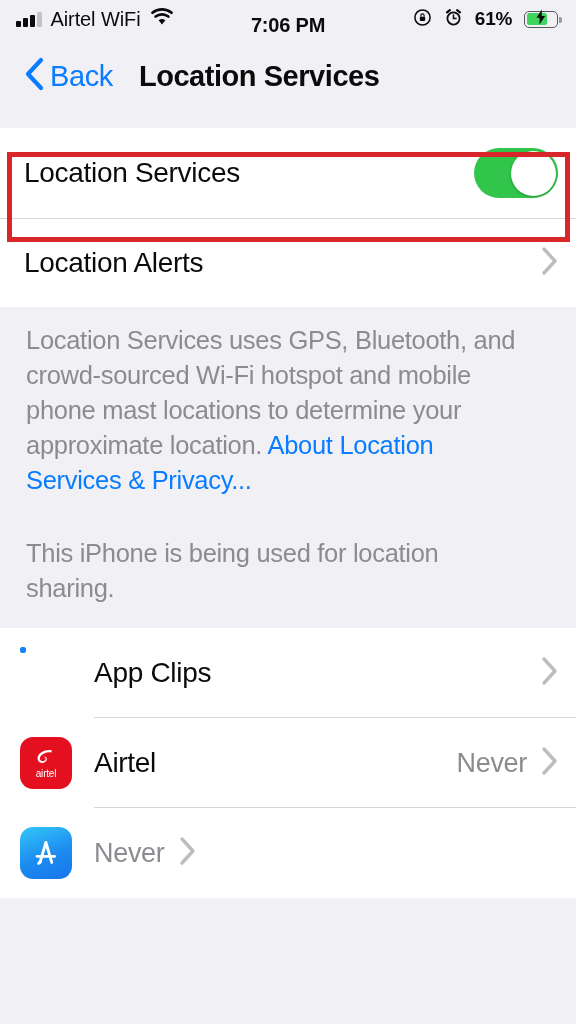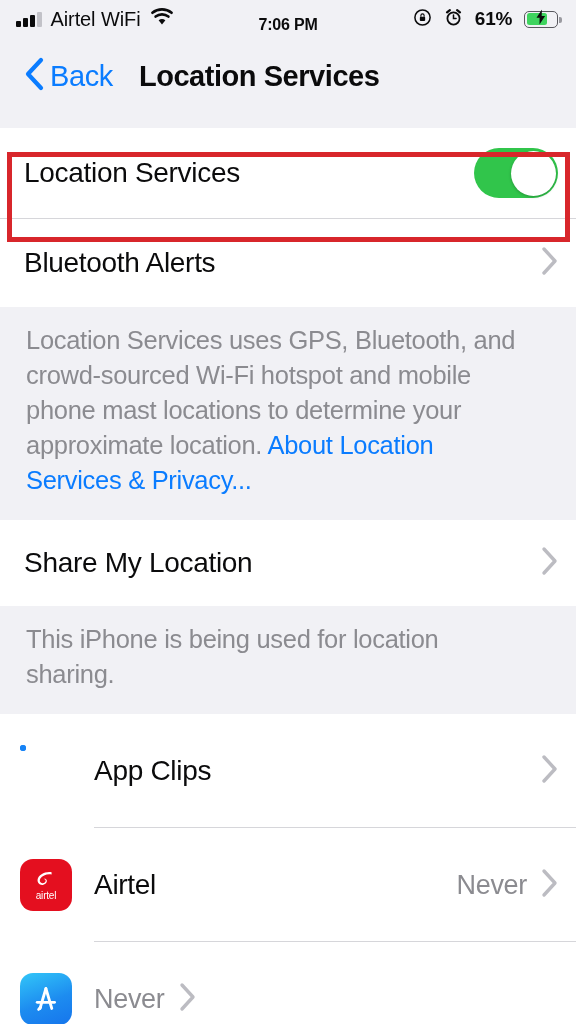--- a/index.html
+++ b/index.html
@@ -33,21 +33,21 @@
   .signal-bars i:nth-child(3) { height: 12px; }
   .signal-bars i:nth-child(4) { height: 15px; background: #c2c2c8; }
   .carrier { font-size: 20px; color: #0b0b0c; letter-spacing: -0.1px; }
   .wifi-icon { display: block; }
 
   .status-center {
     position: absolute; left: 0; right: 0; top: 0; bottom: 0;
     display: flex; align-items: center; justify-content: center;
     pointer-events: none;
   }
-  .clock { font-size: 16px; font-weight: bold; color: #0b0b0c; letter-spacing: -0.2px; margin-top: 12px; }
+  .clock { font-size: 20px; font-weight: bold; color: #0b0b0c; letter-spacing: -0.2px; margin-top: 12px; }
 
   .status-right {
     margin-left: auto; display: flex; align-items: center; gap: 12px;
   }
   .battery-pct { font-size: 19px; font-weight: bold; color: #0b0b0c; letter-spacing: -0.3px; }
   .battery {
     position: relative; width: 34px; height: 17px;
     border: 1.8px solid #58585e; border-radius: 5px;
     display: flex; align-items: center; padding: 1.6px;
   }
@@ -123,21 +123,21 @@
     color: #8b8b90; letter-spacing: -0.3px;
   }
   .footer-link { color: #0a7cff; }
 
   
   .app-row {
     position: relative;
     background: #ffffff;
     display: flex; align-items: center;
     padding: 0 18px 0 20px;
-    height: 114px;
+    height: 90px;
     cursor: pointer;
   }
   .app-icon { flex: 0 0 auto; width: 52px; height: 52px; margin-right: 22px; position: relative; }
   .app-title { font-size: 28px; color: #0b0b0c; letter-spacing: -0.3px; flex: 1 1 auto; }
   .sep {
     position: absolute; left: 94px; right: 0; bottom: 0;
     height: 1px; background: #d6d6da;
   }
 
   
@@ -251,43 +251,33 @@
       <div class="row" style="height:90px">
         <span class="row-title">Location Services</span>
         <span class="switch">
           <span class="knob"></span>
         </span>
       </div>
 
       <div style="height:1px;background:#d6d6da;margin-left:0"></div>
 
       <div class="row" style="height:88px">
-        <span class="row-title">Bluetooth Alerts</span>
+        <span class="row-title">Location Alerts</span>
         <span class="chevron">
           <svg width="17" height="30" viewBox="0 0 17 30">
             <path d="M3 3 L14 15 L3 27" fill="none" stroke="#bcbcc2" stroke-width="3.4" stroke-linecap="round" stroke-linejoin="round"></path>
           </svg>
         </span>
       </div>
     </div>
 
     <div class="footer-text">
       <span>Location Services uses GPS, Bluetooth, and crowd-sourced Wi-Fi hotspot and mobile phone mast locations to determine your approximate location. </span><span class="footer-link">About Location Services &amp; Privacy...</span>
     </div>
 
-    <div class="group">
-      <div class="row" style="height:82px">
-        <span class="row-title">Share My Location</span>
-        <span class="chevron">
-          <svg width="17" height="30" viewBox="0 0 17 30">
-            <path d="M3 3 L14 15 L3 27" fill="none" stroke="#bcbcc2" stroke-width="3.4" stroke-linecap="round" stroke-linejoin="round"></path>
-          </svg>
-        </span>
-      </div>
-    </div>
 
     <div class="footer-text">
       <span>This iPhone is being used for location sharing.</span>
     </div>
 
     <div class="group">
 
       <div class="app-row">
         <span class="app-icon">
           <span class="ic-appclips">

